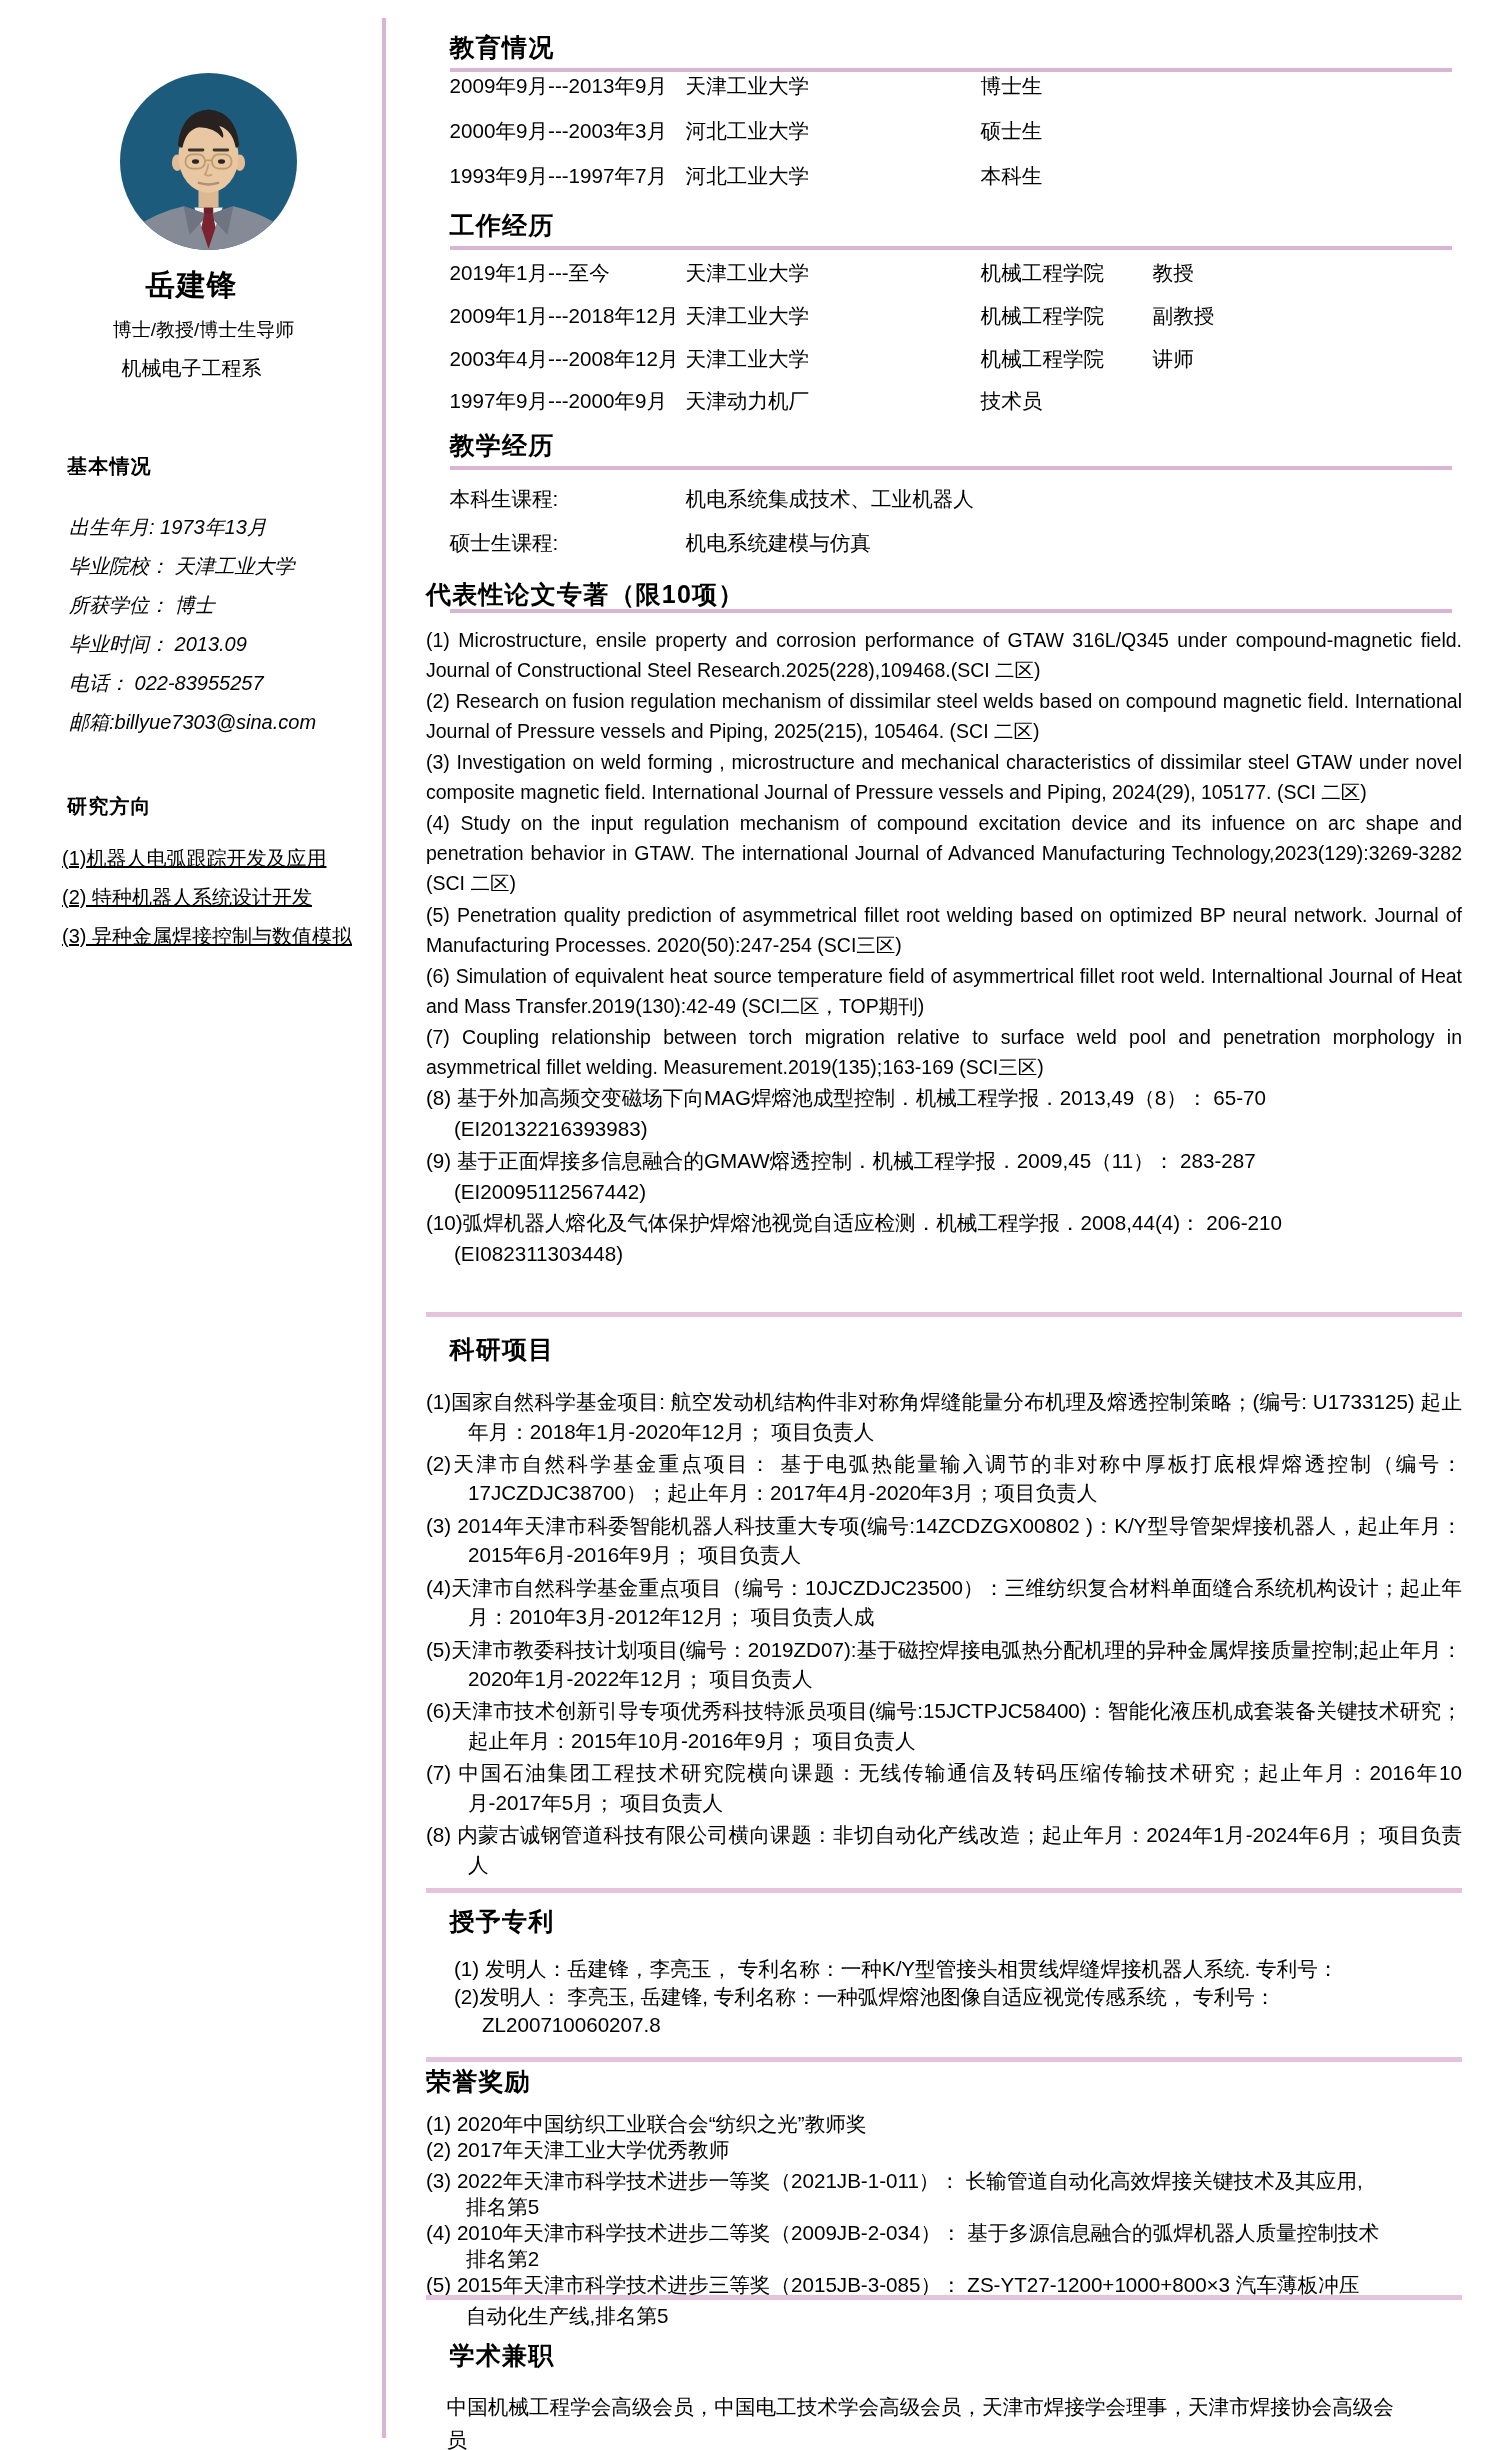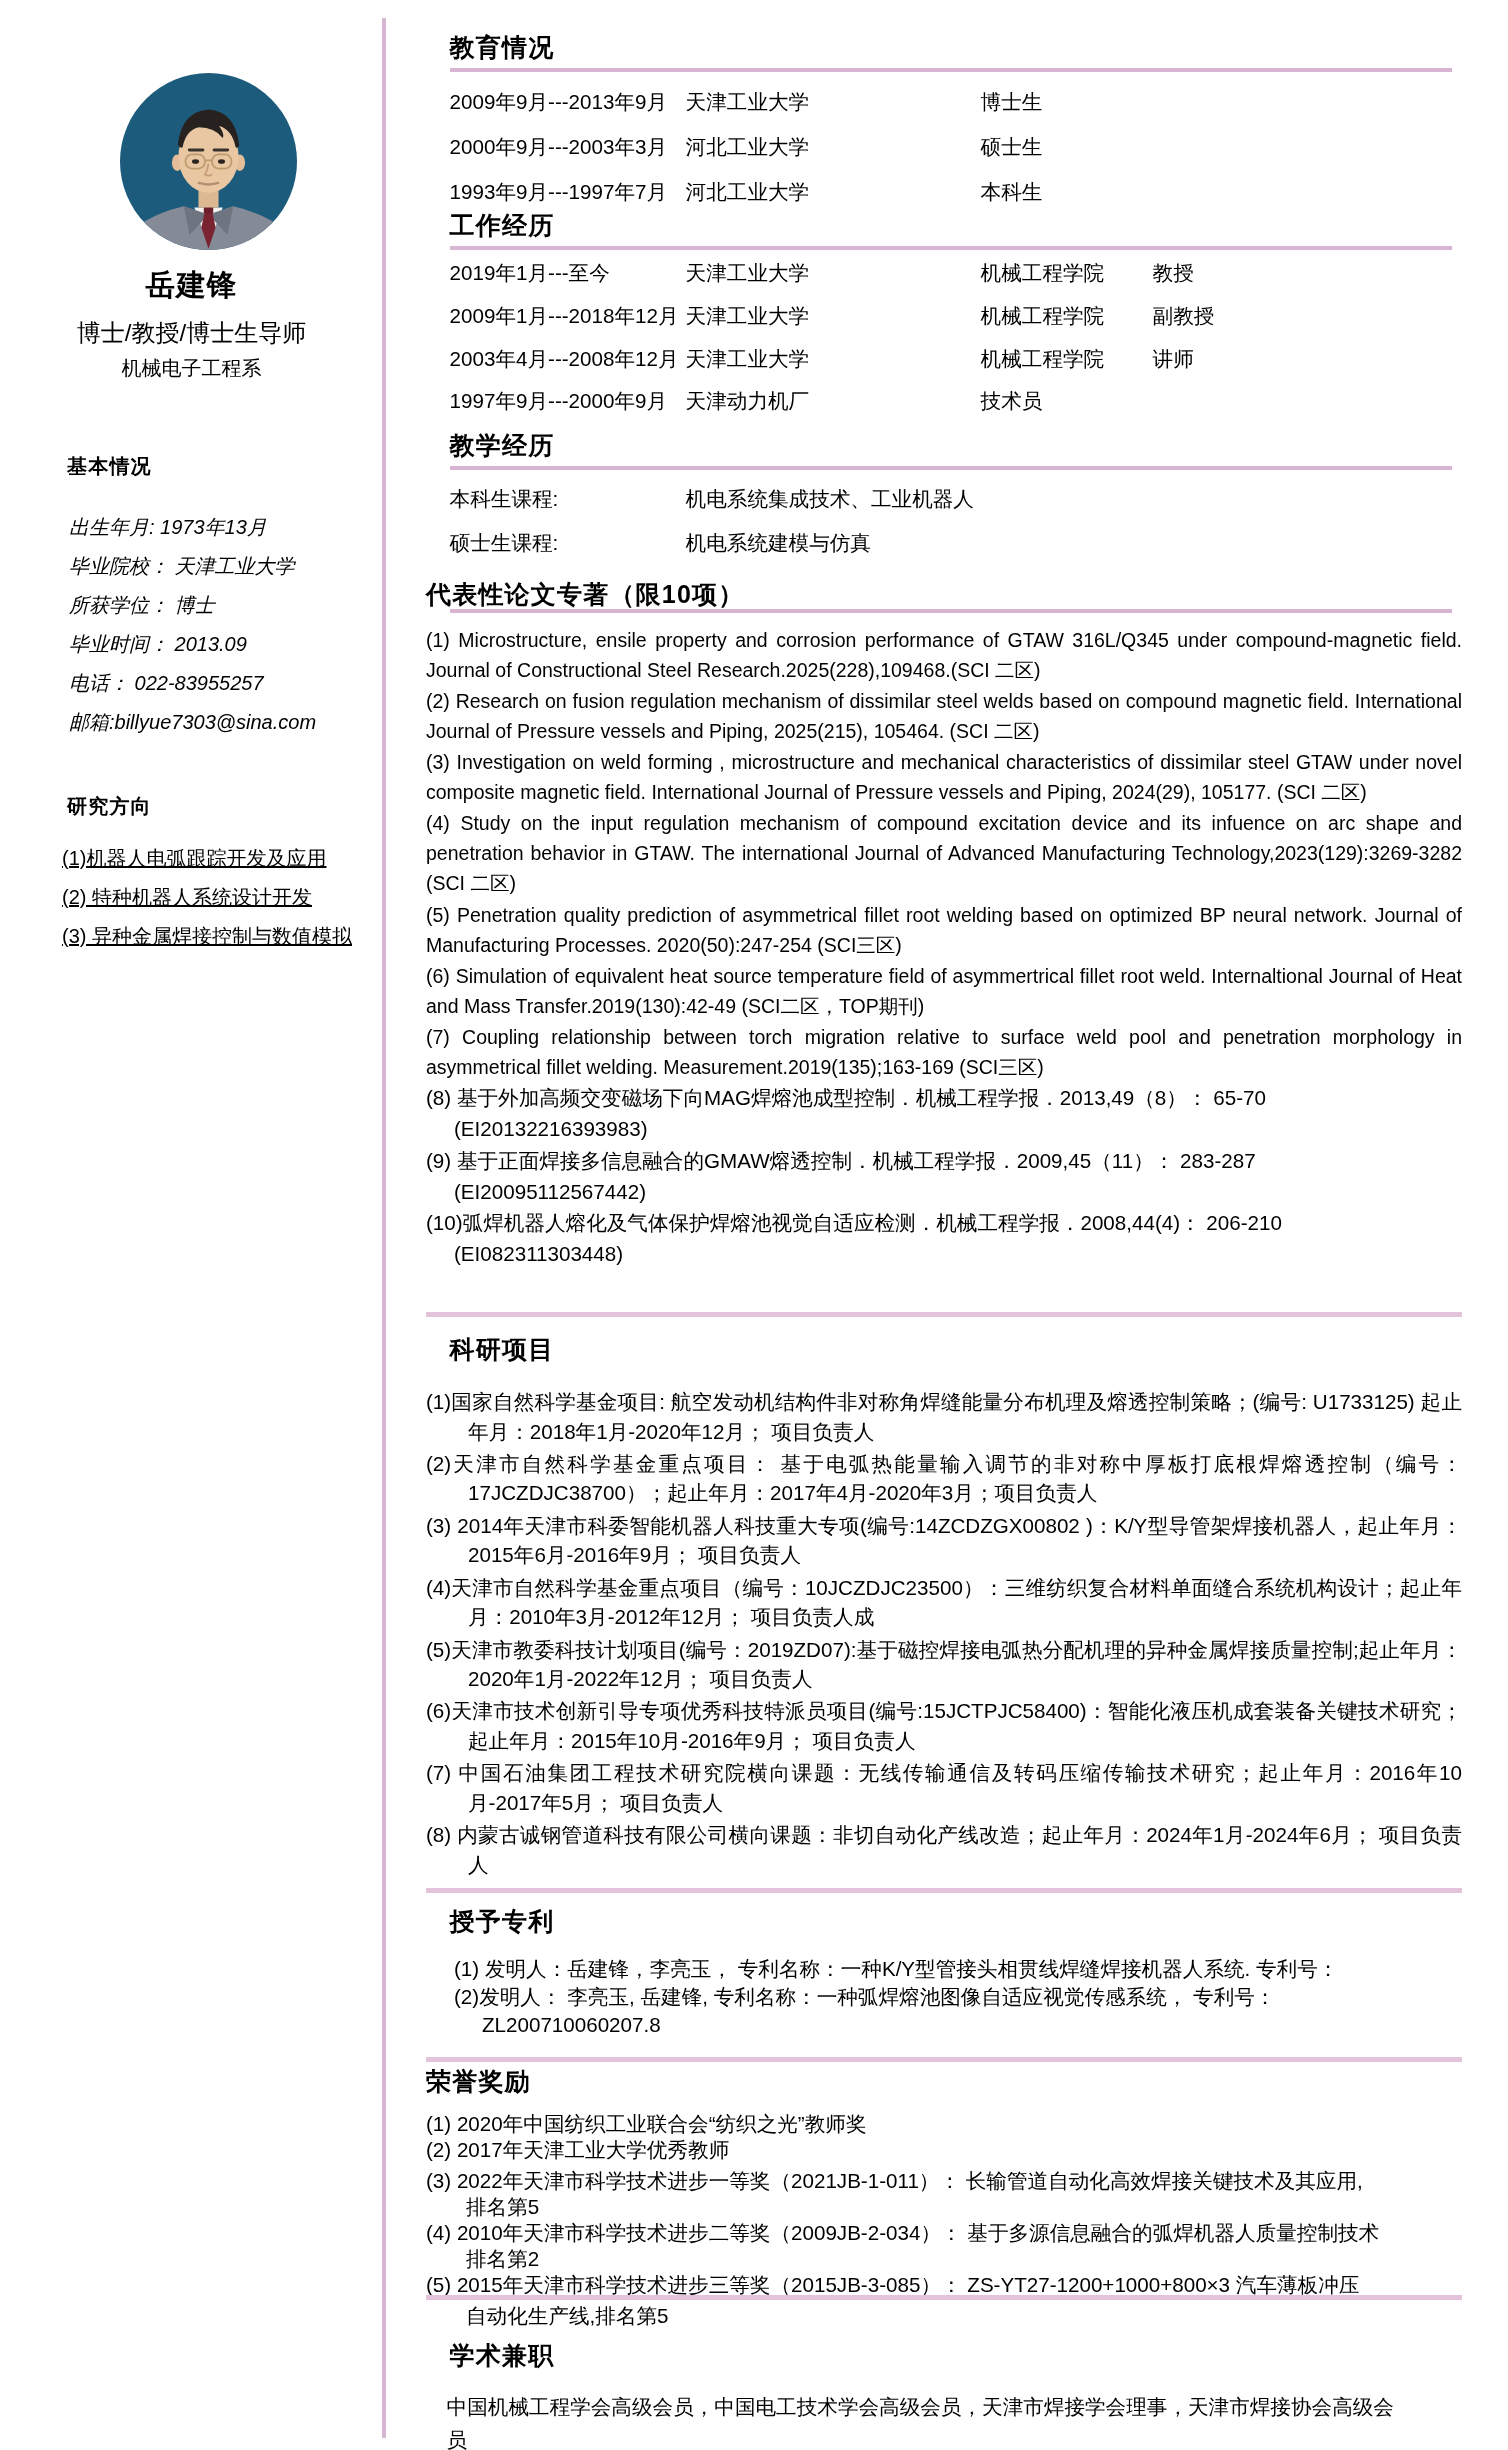--- a/index.html
+++ b/index.html
@@ -6,38 +6,38 @@
   body{
     width:1509px;height:2450px;position:relative;background:#ffffff;
     font-family:"Liberation Sans","DejaVu Sans",sans-serif;color:#000;
     overflow:hidden;
   }
   
   .sidebar{position:absolute;left:0;top:0;width:383px;height:2450px;}
   .photo{position:absolute;left:120px;top:73px;width:177px;height:177px;border-radius:50%;overflow:hidden;}
   .photo svg{display:block;}
   .profile-name{position:absolute;left:0;top:266px;width:383px;text-align:center;font-size:29.5px;font-weight:700;letter-spacing:1.2px;}
-  .profile-sub1{position:absolute;left:0;top:317px;width:383px;text-align:center;font-size:24px;}
+  .profile-sub1{position:absolute;left:12px;top:317px;width:383px;text-align:center;font-size:19px;}
   .profile-sub2{position:absolute;left:0;top:355px;width:383px;text-align:center;font-size:20px;}
   .side-heading{position:absolute;left:67px;font-size:20px;font-weight:700;letter-spacing:1.2px;text-align:right;}
   .side-h-basic{top:453px;}
   .side-h-research{top:793px;}
   .info-list{position:absolute;left:69px;top:508px;width:307px;font-size:20px;line-height:39px;font-style:italic;}
   .research-list{position:absolute;left:62px;top:839px;width:318px;font-size:20px;line-height:39px;text-decoration:underline;}
   
   .vline{position:absolute;left:382px;top:17.7px;width:3.5px;height:2420px;background:#d8b6d3;}
   
   .main{position:absolute;left:426px;top:0;width:1036px;height:2450px;}
   .section{position:absolute;left:0;width:1036px;}
   .sec-heading{font-size:25px;font-weight:700;letter-spacing:1.2px;line-height:26px;}
   .ind{margin-left:23.6px;}
   .underline{height:4.1px;background:#d8b6d3;margin-left:23.6px;width:1002px;margin-top:7.7px;}
   .sec-divider{position:absolute;left:0;width:1036px;height:5.3px;background:#e3c4da;}
   
-  .tbl{margin-top:16px;padding-left:23.6px;font-size:20.6px;}
+  .tbl{padding-left:23.6px;font-size:20.6px;}
   .row4{display:grid;grid-template-columns:236px 295px 172px 1fr;}
   .row2{display:grid;grid-template-columns:236px 1fr;}
   .edu-row{margin-bottom:17px;}
   .work-row{margin-bottom:14.7px;}
   .teach-row{margin-bottom:16px;}
   
   .papers-list{margin-top:12px;font-size:19.5px;line-height:30px;}
   .paper-item{margin:0 0 1.2px 0;text-align:justify;}
   .paper-item.cjk{text-align:left;font-size:20.6px;}
   .paper-note{padding-left:28px;font-size:20.6px;line-height:30px;margin-bottom:1.2px;}

